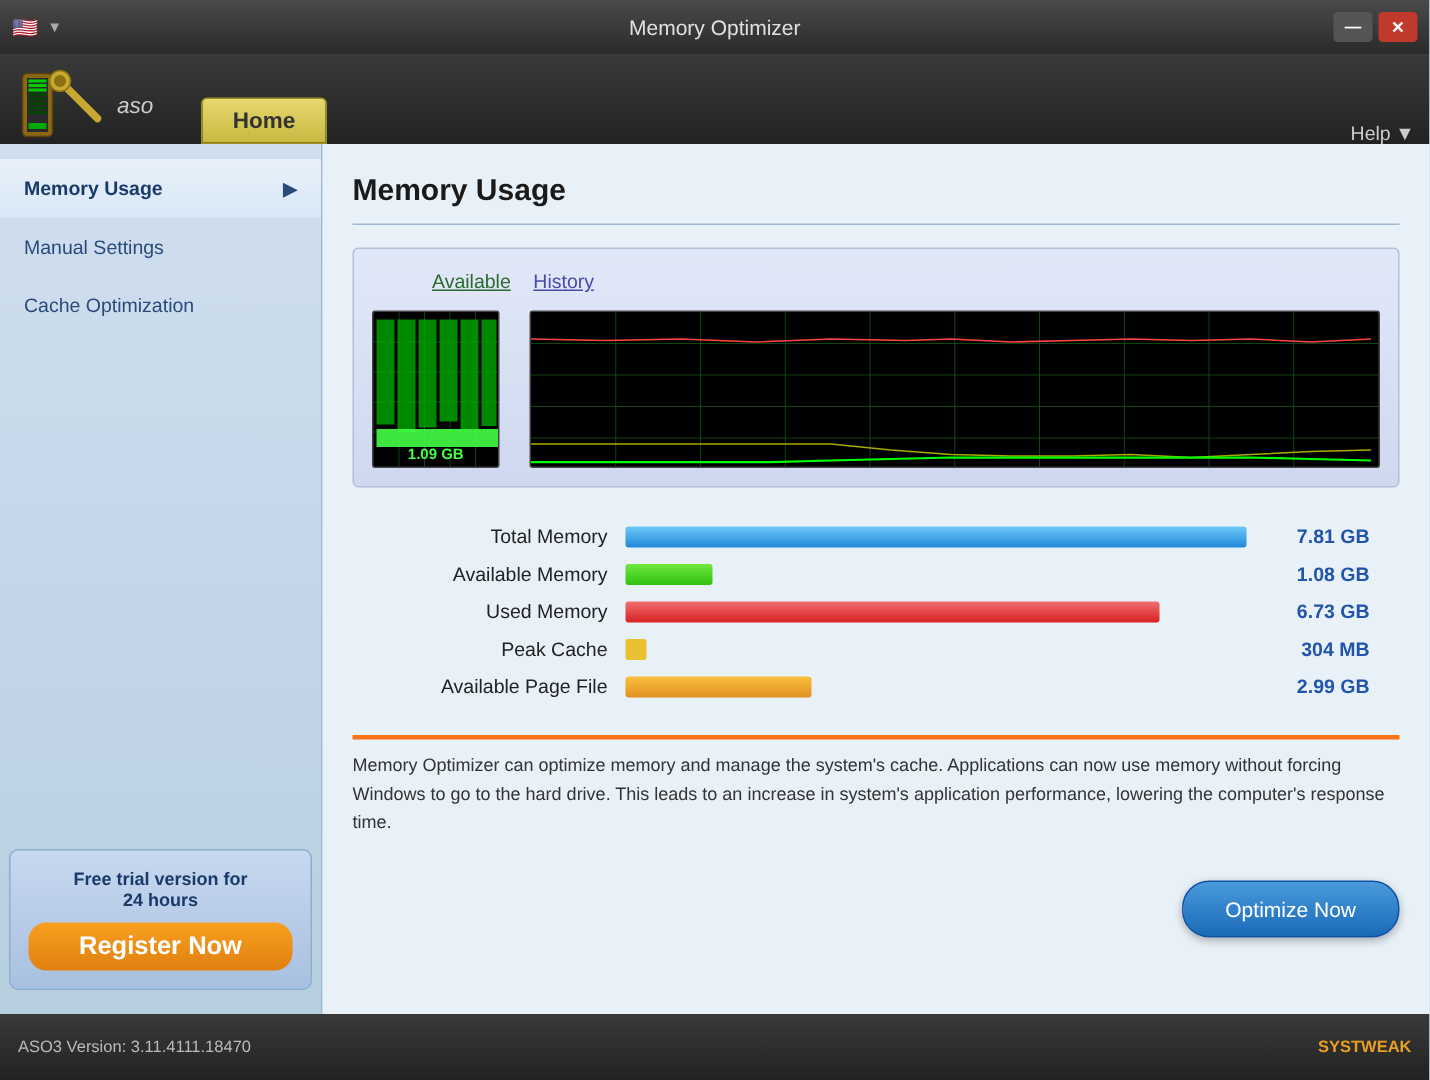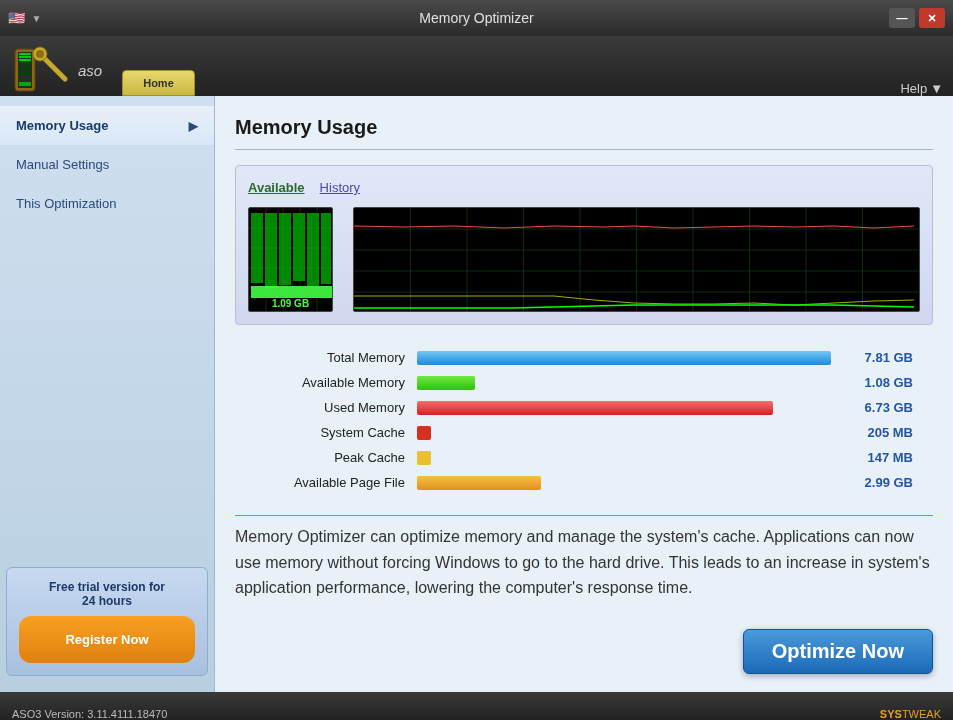--- a/index.html
+++ b/index.html
@@ -53,23 +53,23 @@
     .logo-text {
       color: #ccc; font-size: 15px; font-style: italic;
     }
     .home-tab {
       background: linear-gradient(to bottom, #e8d870, #c8b840);
       border: 1px solid #a09020;
       border-radius: 4px 4px 0 0;
       padding: 6px 20px;
       color: #333;
       font-weight: bold;
-      font-size: 11px;
+      font-size: 15px;
       cursor: pointer;
-      margin-left: 10px;
+      margin-left: 22px;
     }
     .help-btn {
       margin-left: auto;
       background: transparent;
       border: none;
       color: #ccc;
       font-size: 13px;
       cursor: pointer;
       display: flex; align-items: center; gap: 3px; margin-top: 26px;
     }
@@ -117,22 +117,22 @@
       font-size: 12px;
       color: #1a3a6a;
       font-weight: bold;
     }
     .register-btn {
       background: linear-gradient(to bottom, #f8a020, #e08010);
       border: none;
       border-radius: 12px;
       color: #fff;
       font-weight: bold;
-      font-size: 13px;
-      padding: 16px 20px;
+      font-size: 17px;
+      padding: 6px 20px;
       margin-top: 8px;
       cursor: pointer;
       width: 100%;
     }
 
     
     .content-area {
       flex: 1;
       background: #e8f0f8;
       padding: 20px;
@@ -155,21 +155,21 @@
       border: 1px solid #b0c0d8;
       border-radius: 4px;
       padding: 12px;
     }
     .chart-tabs {
       display: flex; gap: 15px; margin-bottom: 10px;
     }
     .chart-tab {
       font-size: 13px; cursor: pointer; padding: 2px 0;
     }
-    .chart-tab.active { color: #2a6a2a; font-weight: bold; text-decoration: underline; }
+    .chart-tab.active { color: #2a6a2a; font-weight: normal; text-decoration: underline; margin-left: 40px; }
     .chart-tab.inactive { color: #4a4aaa; text-decoration: underline; }
 
     .chart-container {
       display: flex; gap: 20px;
     }
     .mini-chart {
       width: 85px; height: 105px;
       background: #000;
       border: 1px solid #444;
       border-radius: 2px;
@@ -211,52 +211,52 @@
     .bar-red { background: linear-gradient(to bottom, #f07070, #d82020); }
     .bar-orange-sq { width: 14px; height: 14px; background: #d83020; border-radius: 2px; }
     .bar-yellow-sq { width: 14px; height: 14px; background: #e8c030; border-radius: 2px; }
     .bar-orange-wide { background: linear-gradient(to bottom, #f8c040, #e09020); }
     .memory-value {
       width: 70px; text-align: right; font-size: 13px; color: #2255aa; font-weight: bold;
     }
 
     
     .description {
-      font-size: 16px; color: #333; line-height: 1.6;
+      font-size: 12px; color: #333; line-height: 1.6;
       padding: 8px 0;
-      border-top: 1px solid #f97316;
+      border-top: 3px solid #f97316;
     }
 
     
     .bottom-bar {
       background: linear-gradient(to bottom, #3a3a3a, #222);
-      height: 28px;
-      display: flex;
-      align-items: flex-end;
+      height: 44px;
+      display: flex;
+      align-items: center;
       justify-content: space-between;
       padding: 0 12px;
       color: #bbb;
       font-size: 11px;
     }
     .systweak-logo {
       color: #888; font-size: 11px; font-style: italic;
     }
     .systweak-logo span { color: #e8a020; font-weight: bold; font-style: normal; }
 
     
     .optimize-row {
       display: flex; justify-content: flex-end; padding: 5px 0;
     }
     .optimize-btn {
       background: linear-gradient(to bottom, #4a9adc, #1a6ab8);
       border: 1px solid #1050a0;
-      border-radius: 6px;
+      border-radius: 18px;
       color: #fff;
-      font-size: 20px;
-      font-weight: bold;
+      font-size: 14px;
+      font-weight: normal;
       padding: 10px 28px;
       cursor: pointer;
       box-shadow: 0 2px 6px rgba(0,0,0,0.3);
     }
 
     
     .grid-line-h, .grid-line-v { stroke: #1a5a1a; stroke-width: 0.5; }
     .chart-line-green { stroke: #00ff00; stroke-width: 1.5; fill: none; }
     .chart-line-red { stroke: #ff4444; stroke-width: 1; fill: none; }
     .chart-line-yellow { stroke: #aaaa00; stroke-width: 1; fill: none; }
@@ -311,21 +311,21 @@
 
   <div class="sidebar">
     <div class="sidebar-item active">
       <span>Memory Usage</span>
       <span class="sidebar-arrow">▶</span>
     </div>
     <div class="sidebar-item">
       <span>Manual Settings</span>
     </div>
     <div class="sidebar-item">
-      <span>This Optimization</span>
+      <span>Cache Optimization</span>
     </div>
 
     <div class="sidebar-spacer"></div>
 
     <div class="sidebar-trial">
       <div>
         Free trial version for<br>24 hours
       </div>
       <button class="register-btn">Register Now</button>
     </div>
@@ -413,34 +413,27 @@
       </div>
 
       <div class="memory-row">
         <span class="memory-label">Used Memory</span>
         <div class="memory-bar-container">
           <div class="memory-bar bar-red" style="width:86%;"></div>
         </div>
         <span class="memory-value">6.73 GB</span>
       </div>
 
-      <div class="memory-row">
-        <span class="memory-label">System Cache</span>
-        <div class="memory-bar-container">
-          <div class="bar-orange-sq"></div>
-        </div>
-        <span class="memory-value">205 MB</span>
-      </div>
 
       <div class="memory-row">
         <span class="memory-label">Peak Cache</span>
         <div class="memory-bar-container">
           <div class="bar-yellow-sq"></div>
         </div>
-        <span class="memory-value">147 MB</span>
+        <span class="memory-value">304 MB</span>
       </div>
 
       <div class="memory-row">
         <span class="memory-label">Available Page File</span>
         <div class="memory-bar-container">
           <div class="memory-bar bar-orange-wide" style="width:30%;"></div>
         </div>
         <span class="memory-value">2.99 GB</span>
       </div>
     </div>
@@ -450,15 +443,15 @@
     <div class="optimize-row">
       <button class="optimize-btn">Optimize Now</button>
     </div>
 
   </div>
 </div>
 
 <div class="bottom-bar">
   <span>ASO3 Version: 3.11.4111.18470</span>
   <span class="systweak-logo">
-    <span>SYS</span><span style="color:#e8a020;font-weight:normal;">TWEAK</span>
+    <span>SYS</span><span style="color:#e8a020;font-weight:bold;">TWEAK</span>
   </span>
 </div>
 
 </body></html>

